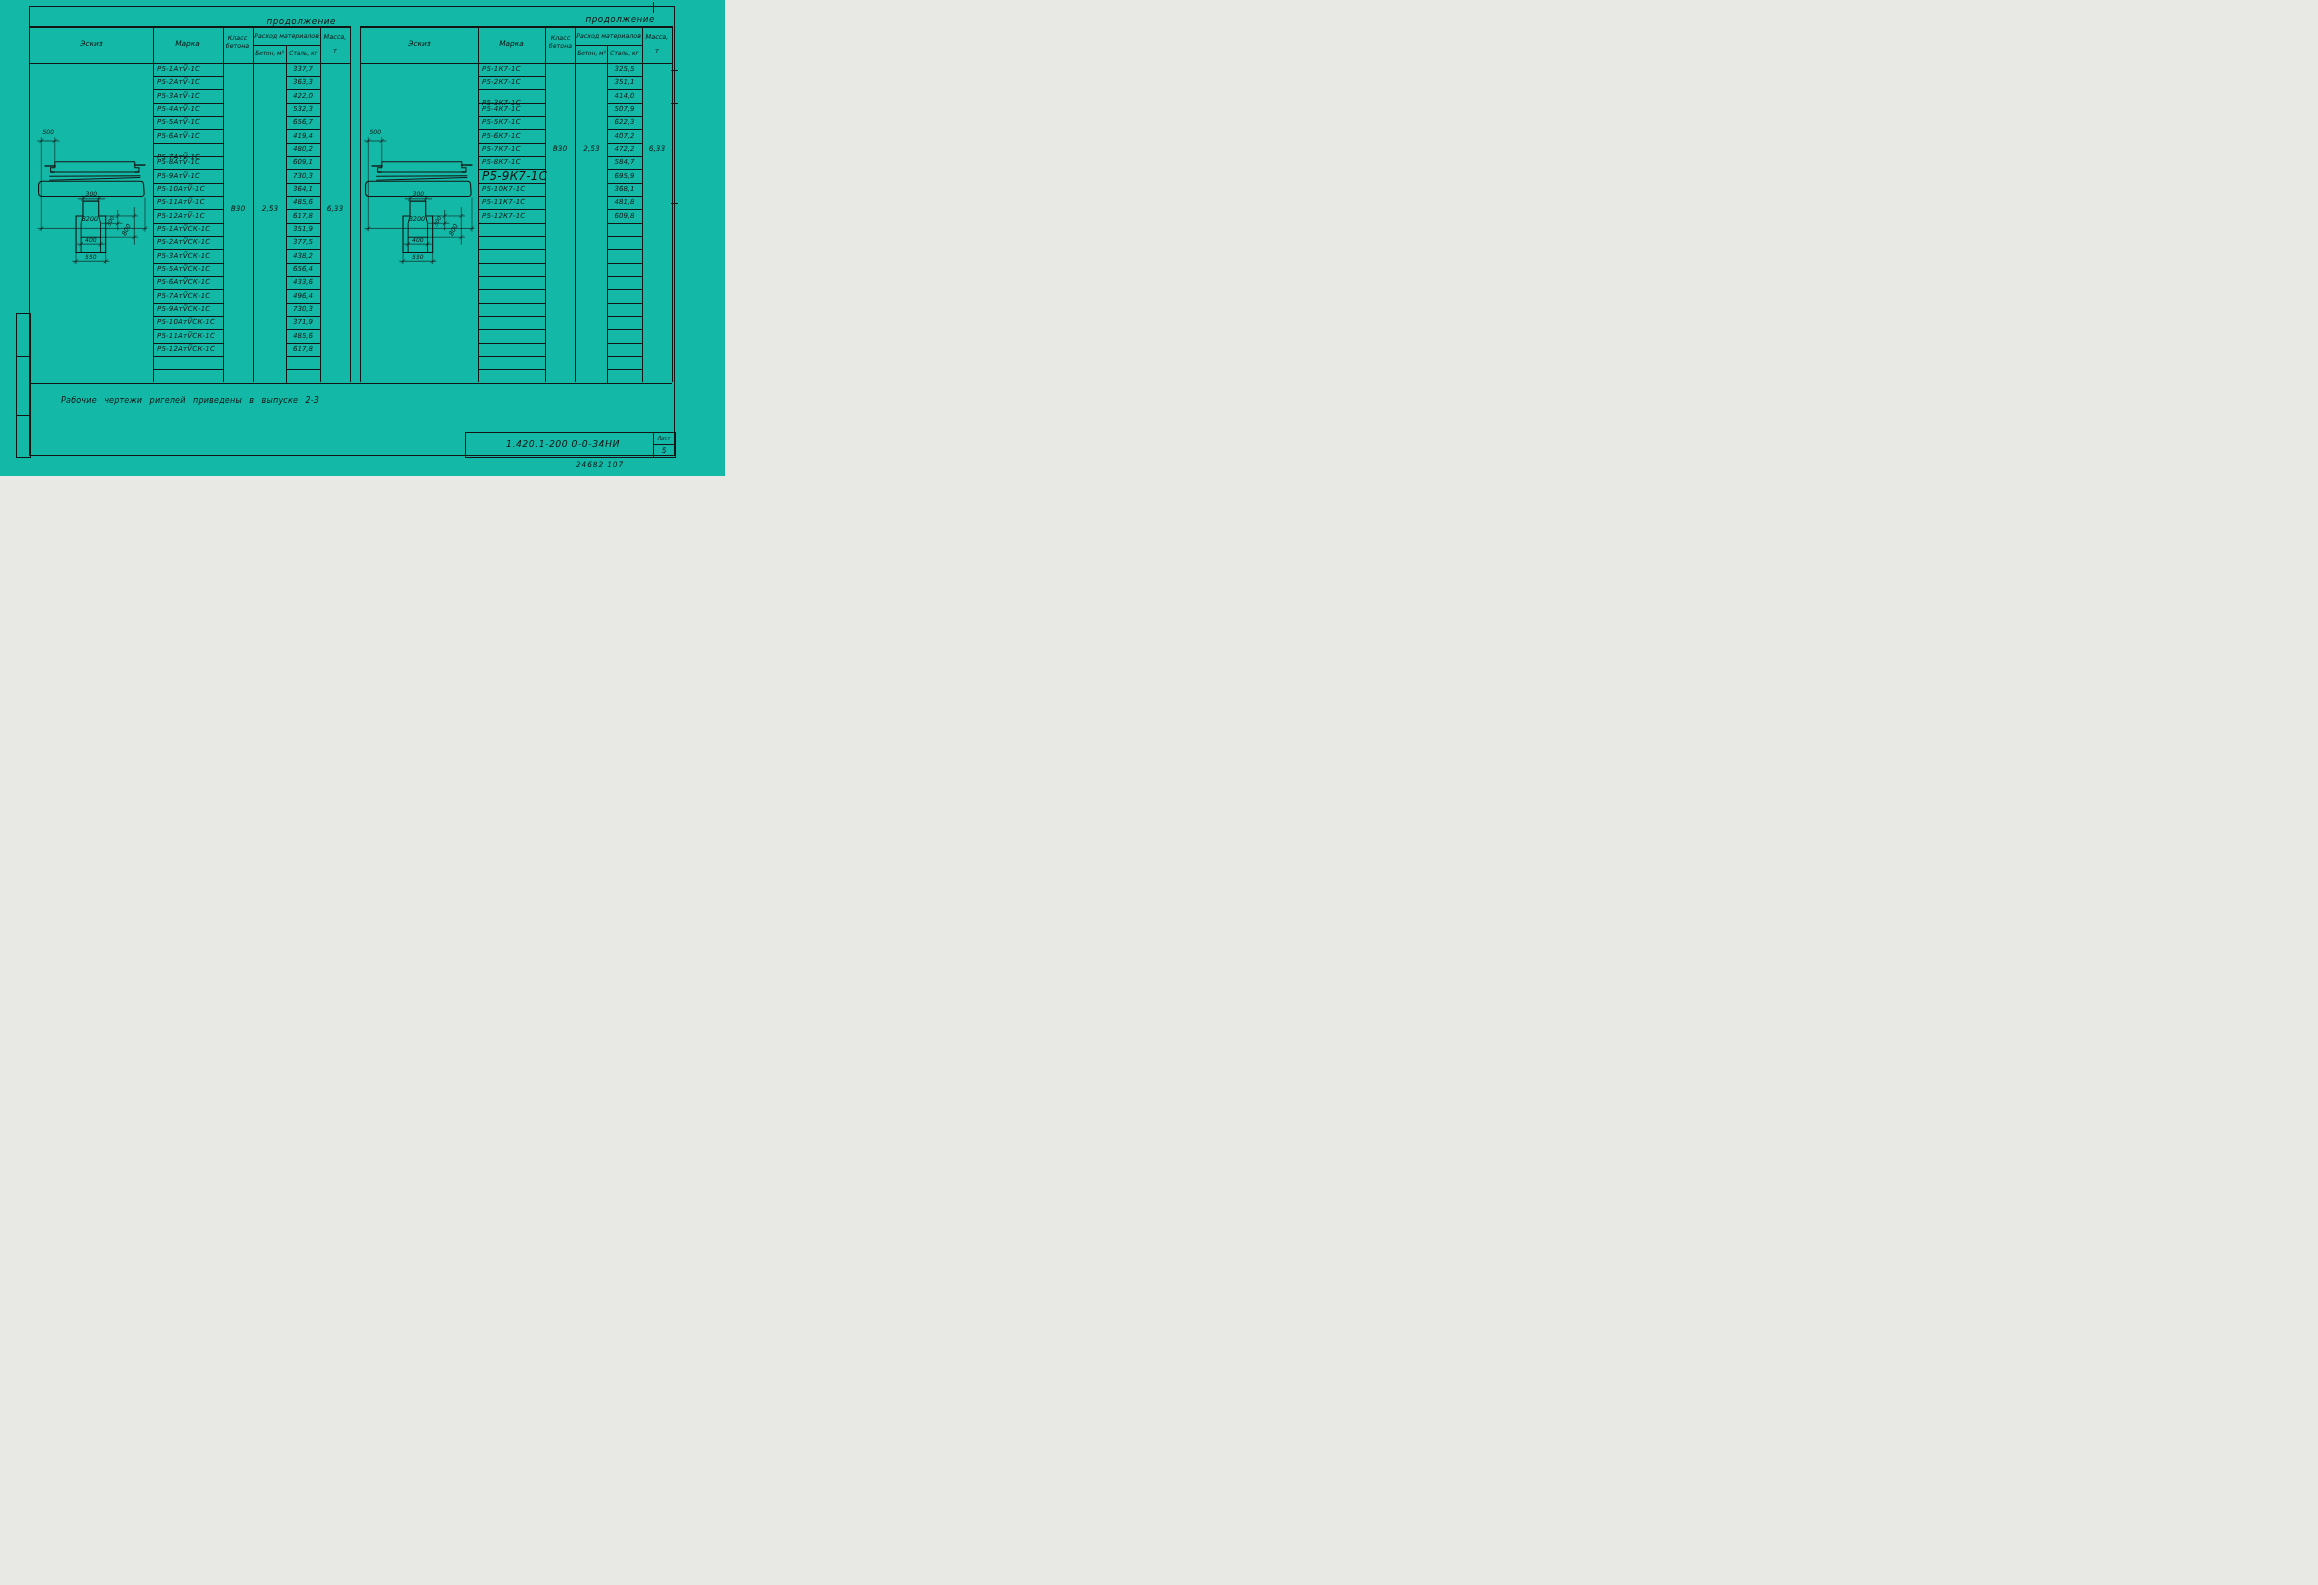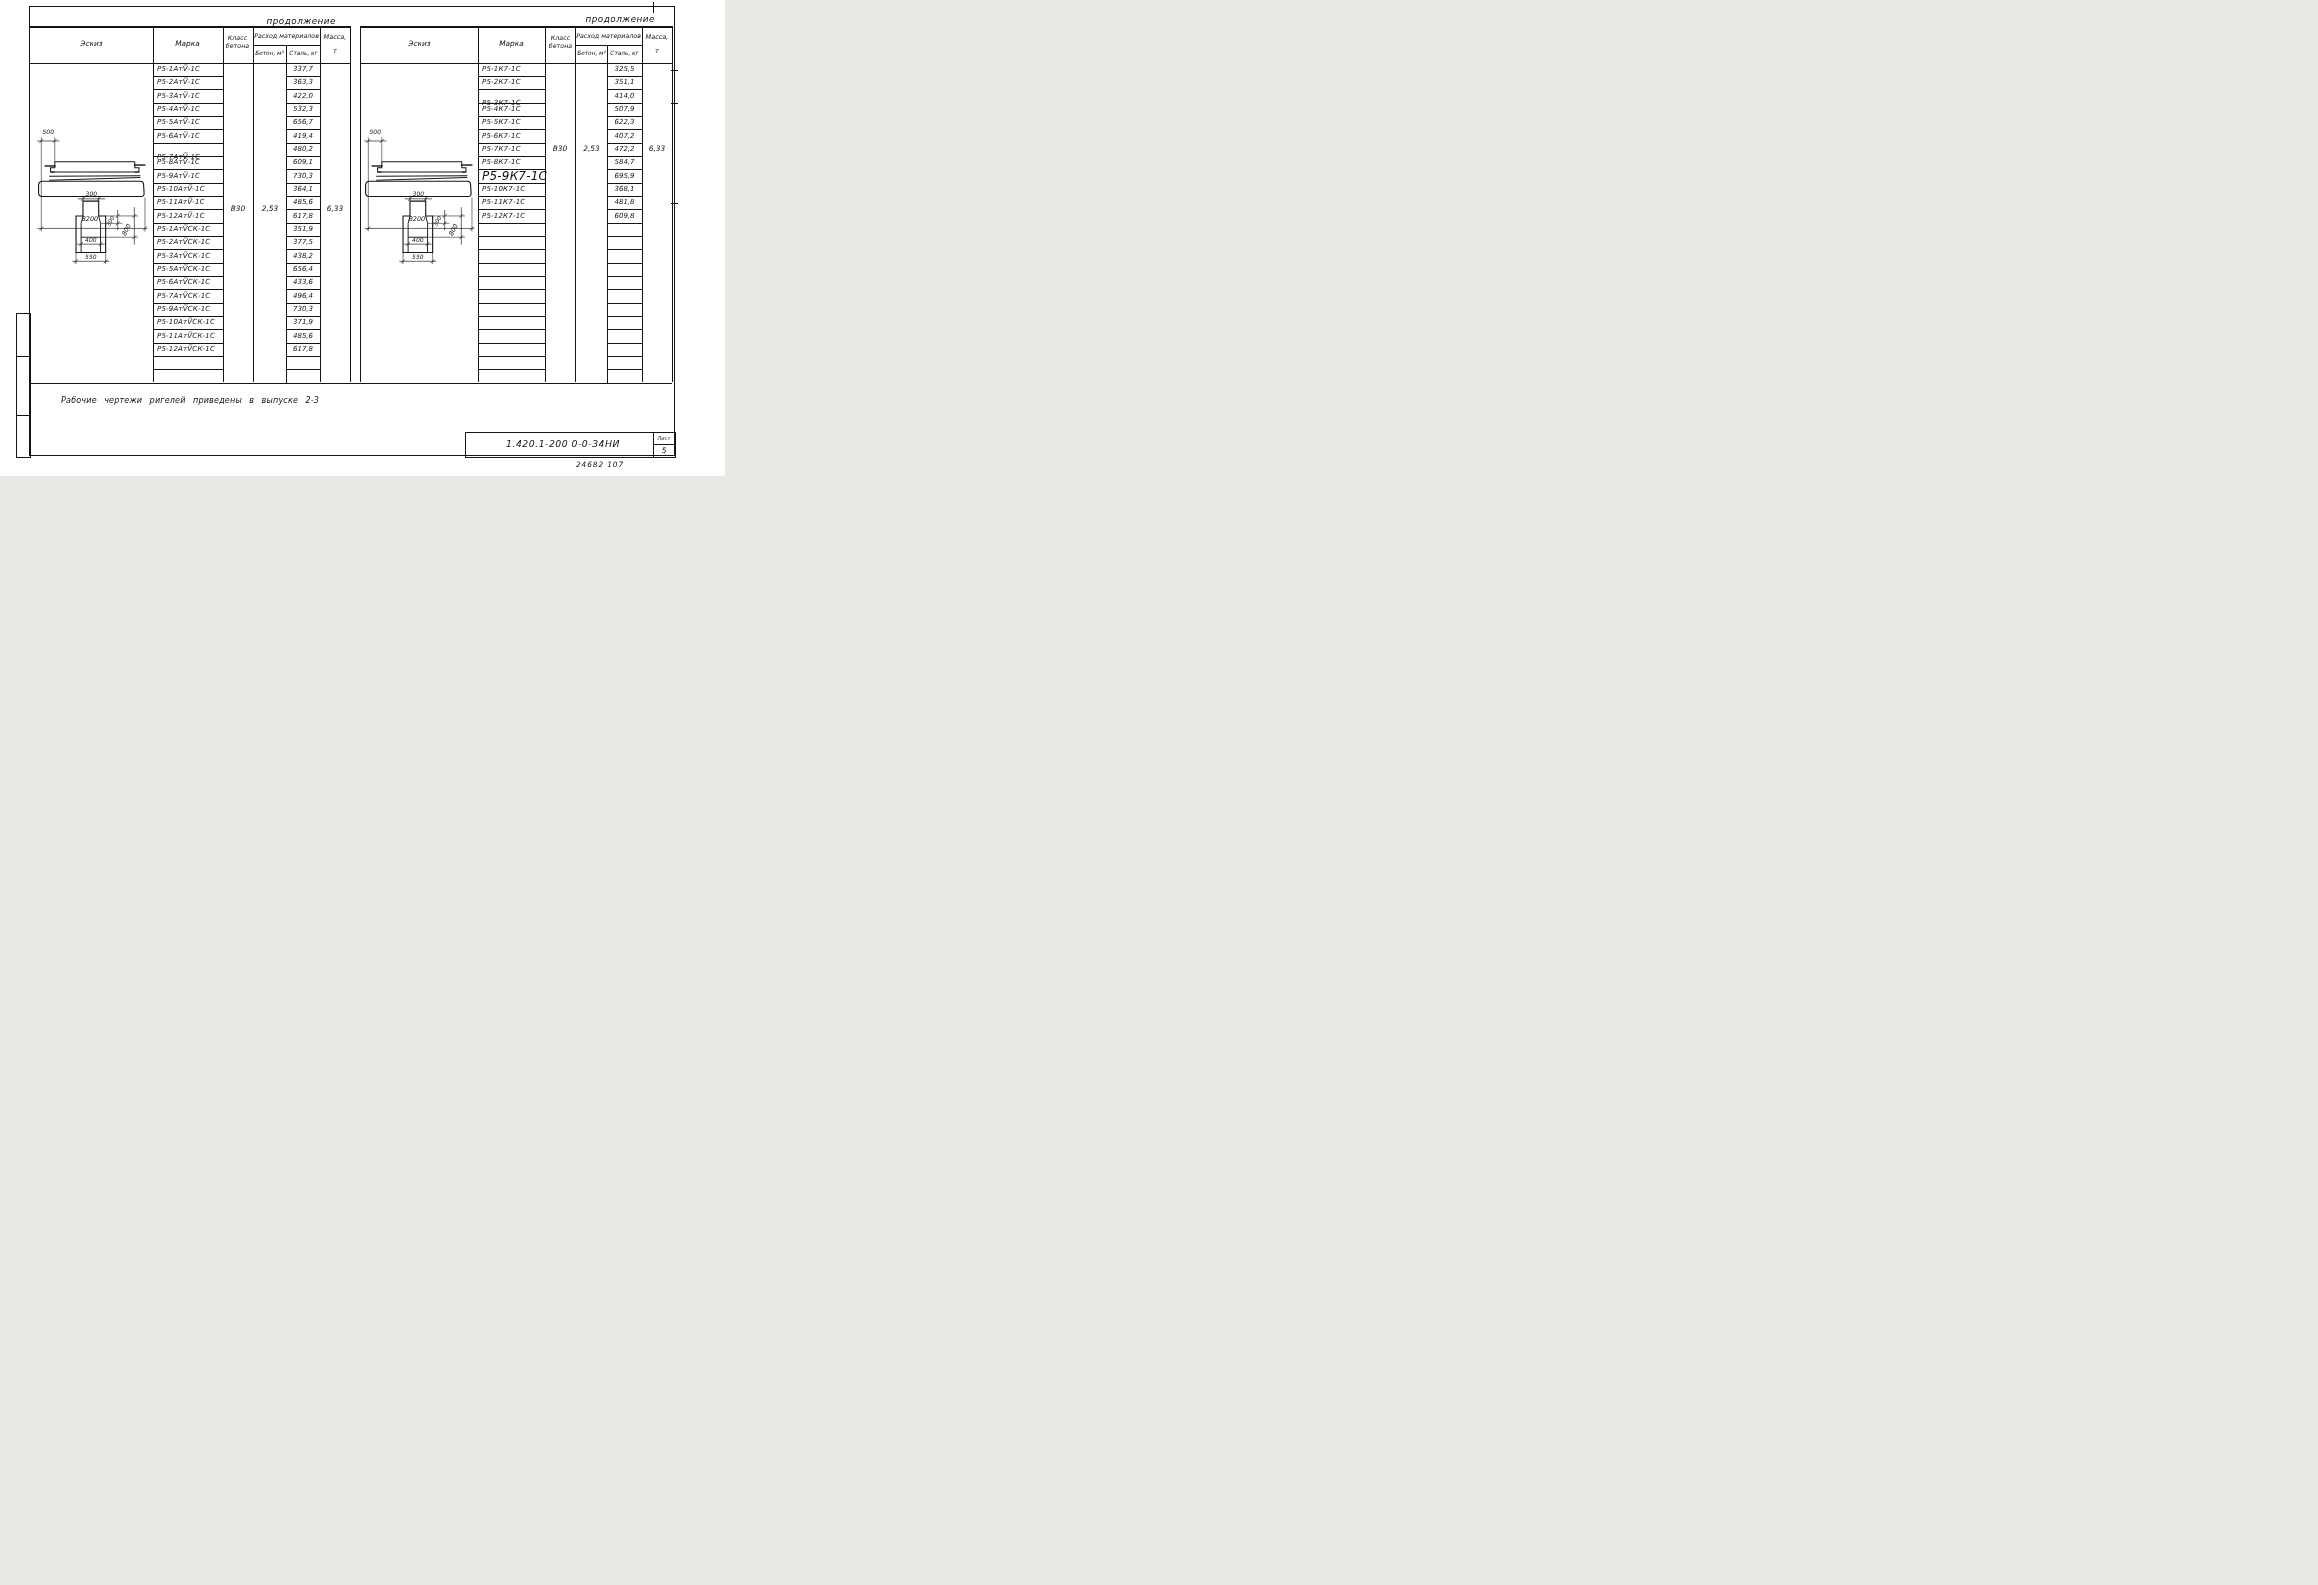--- a/index.html
+++ b/index.html
@@ -1,16 +1,16 @@
 <!DOCTYPE html>
 <html style="font-size:7.4px"><head>
 <meta charset="utf-8">
 <style>
   html,body{margin:0;padding:0;background:#e8e8e4;}
-  #sheet{position:relative;width:725px;height:476px;background:#ffffff;overflow:hidden;
+  #sheet{position:relative;width:725px;height:476px;background:#14b8a6;overflow:hidden;
          font-family:"DejaVu Sans",sans-serif;}
   .abs{position:absolute;}
   .ln{position:absolute;background:#141414;}
   .hw{font-family:"DejaVu Sans",sans-serif;font-style:italic;color:#111;}
   .ctr{display:flex;align-items:center;justify-content:center;text-align:center;}
   .frame{position:absolute;border:1.4px solid #141414;background:transparent;}
   .box{position:absolute;border:0.9px solid #141414;background:transparent;}
   svg text{font-family:"DejaVu Sans",sans-serif;font-style:italic;fill:#111;}
   svg .s{stroke:#141414;fill:none;}
 </style>

